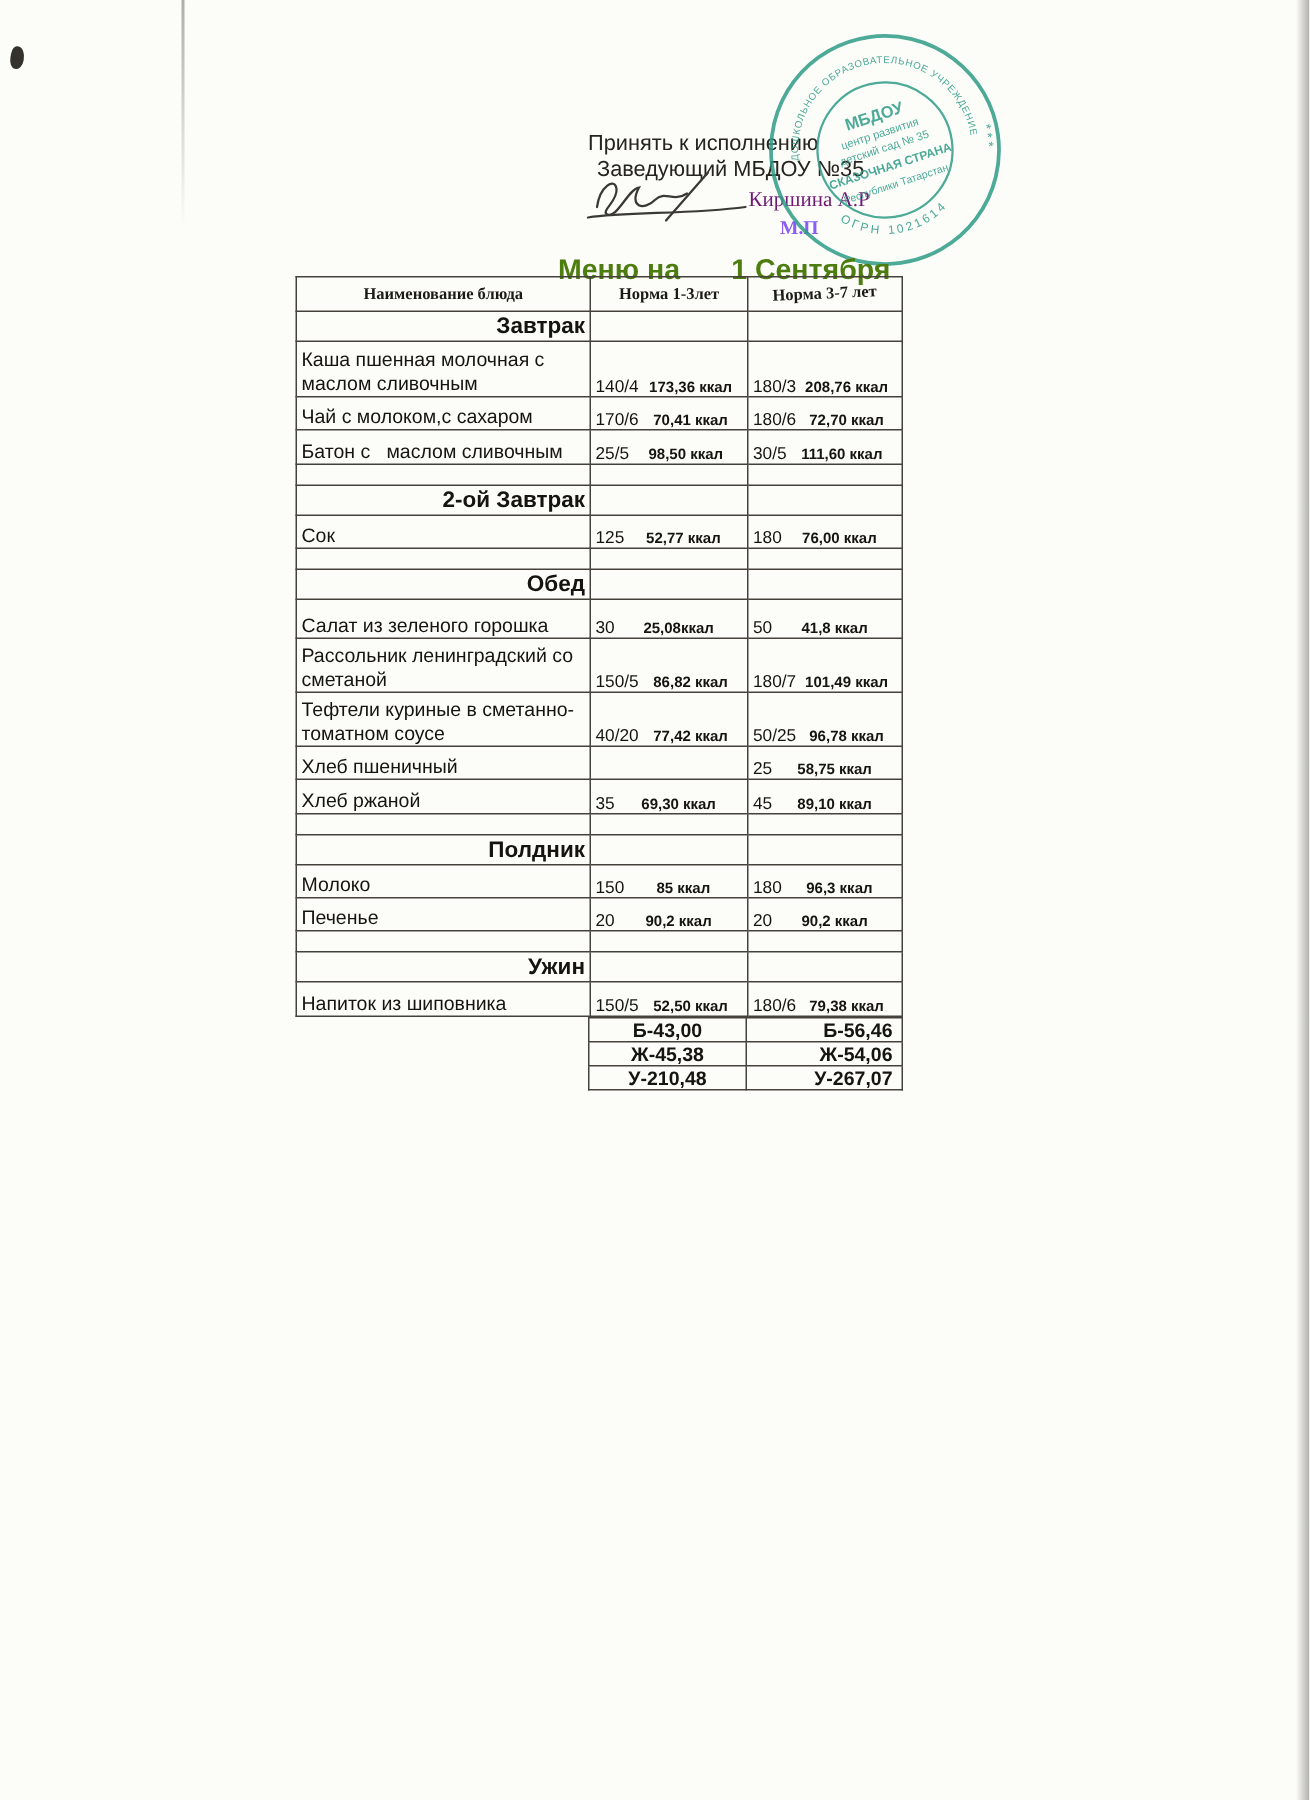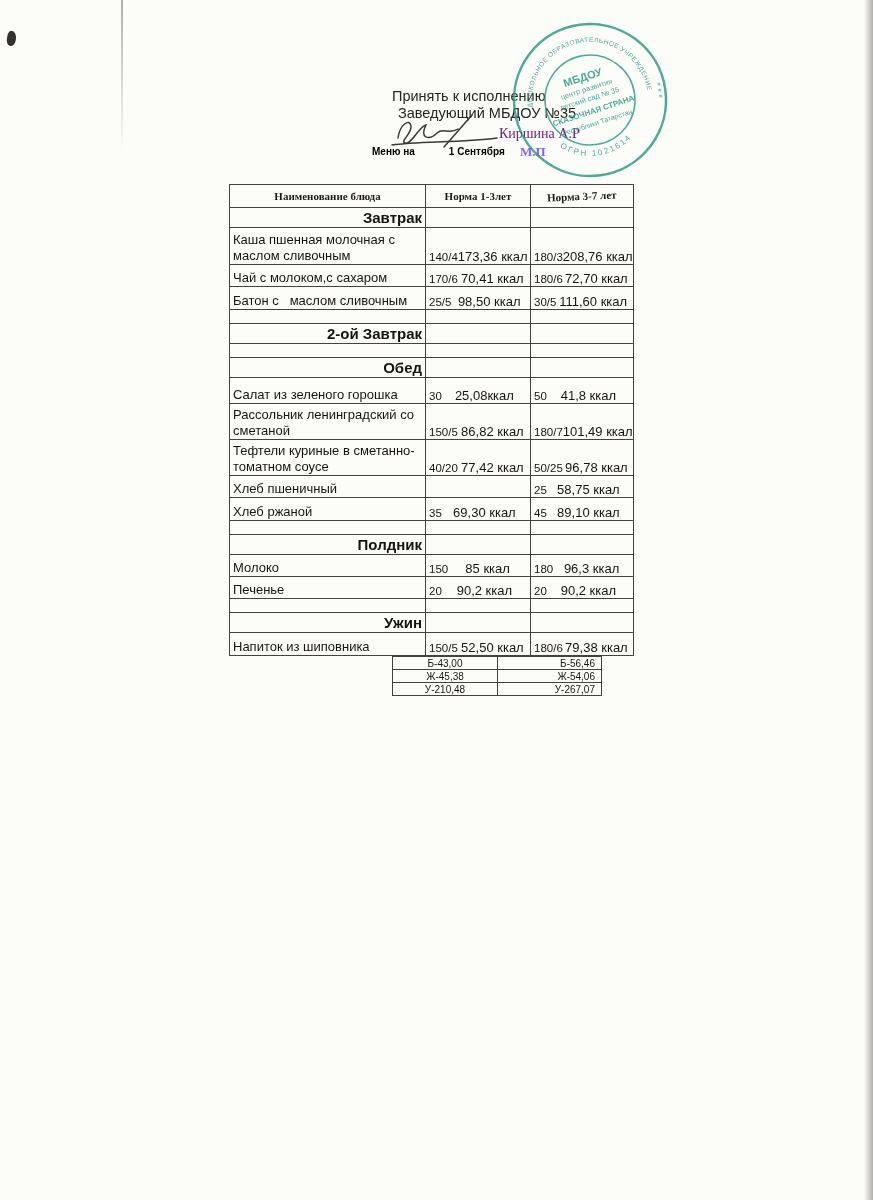--- a/index.html
+++ b/index.html
@@ -18,42 +18,42 @@
   .approval{position:absolute;left:392px;top:88px;font-family:Liberation Sans, sans-serif;
     font-size:14.5px;line-height:17px;color:#26241f;}
   .approval .l2{margin-left:6px;}
   .signature{position:absolute;left:388px;top:112px;}
   .signer{position:absolute;left:499px;top:126px;font-family:"Liberation Serif",serif;font-size:14px;color:#701a75;}
   .seal-mark{position:absolute;left:520px;top:144px;font-family:"Liberation Serif",serif;
     font-size:13px;font-weight:bold;color:#8b5cf6;}
 
   .stamp{position:absolute;left:510px;top:20px;width:160px;height:160px;transform:rotate(-8deg);opacity:.85;}
 
-  .doc-title{position:absolute;left:372px;top:146px;font-size:10px;font-weight:bold;color:#000000;display:flex;gap:34px;}
+  .doc-title{position:absolute;left:372px;top:170px;font-size:19px;font-weight:bold;color:#4d7c0f;display:flex;gap:34px;}
 
   
   .menu{position:absolute;left:197px;top:184px;width:406px;color:#16140e;}
   table{border-collapse:collapse;table-layout:fixed;}
-  .menu-table{width:404px;margin-left:32px;}
+  .menu-table{width:404px;}
   .menu-table th,.menu-table td{border:1px solid #45423b;padding:0 3px;overflow:hidden;}
   .menu-table th{font-family:"Liberation Serif",serif;font-size:11px;font-weight:bold;height:22px;
     text-align:center;vertical-align:middle;color:#1c1a14;}
   .tilt{display:inline-block;transform:rotate(-2.5deg);}
   .cell-name{vertical-align:bottom;padding-bottom:2px;white-space:pre-wrap;font-size:13px;line-height:1.22;}
   .row-section .cell-name{font-weight:bold;font-size:15px;text-align:right;}
   .row-section td{height:19px;}
   .row-dish td{height:21px;}
   .row-empty td{height:13px;}
   .cell-norm{vertical-align:bottom;padding-bottom:3px;}
   .normbox{display:flex;align-items:baseline;}
   .portion{font-size:11.5px;}
-  .kcal{flex:1;text-align:center;font-weight:normal;font-size:13px;white-space:nowrap;}
+  .kcal{flex:1;text-align:center;font-weight:bold;font-size:10px;white-space:nowrap;}
 
   .totals-table{width:209px;margin-left:195px;}
-  .totals-table td{border:1px solid #45423b;font-weight:normal;font-size:10px;height:12px;
+  .totals-table td{border:1px solid #45423b;font-weight:bold;font-size:13px;height:12px;
     padding:0 6px;vertical-align:middle;color:#16140e;}
   .totals-table td.tot1{text-align:center;}
   .totals-table td.tot2{text-align:right;}
 </style>
 </head>
 <body>
 
 <div class="page">
   <div class="blob-topleft"></div>
   <div class="scanline-top"></div>
@@ -175,20 +175,35 @@
           <tr class="row-empty">
             <td class="cell-name"></td>
             <td class="cell-norm"></td>
             <td class="cell-norm"></td>
           </tr>
           <tr class="row-section">
             <td class="cell-name">2-ой Завтрак</td>
             <td class="cell-norm"></td>
             <td class="cell-norm"></td>
           </tr>
+          <tr class="row-dish" style="height: 22px;">
+            <td class="cell-name">Сок</td>
+            <td class="cell-norm">
+              <div class="normbox">
+                <span class="portion">125</span>
+                <span class="kcal">52,77 ккал</span>
+              </div>
+            </td>
+            <td class="cell-norm">
+              <div class="normbox">
+                <span class="portion">180</span>
+                <span class="kcal">76,00 ккал</span>
+              </div>
+            </td>
+          </tr>
           <tr class="row-empty">
             <td class="cell-name"></td>
             <td class="cell-norm"></td>
             <td class="cell-norm"></td>
           </tr>
           <tr class="row-section">
             <td class="cell-name">Обед</td>
             <td class="cell-norm"></td>
             <td class="cell-norm"></td>
           </tr>

